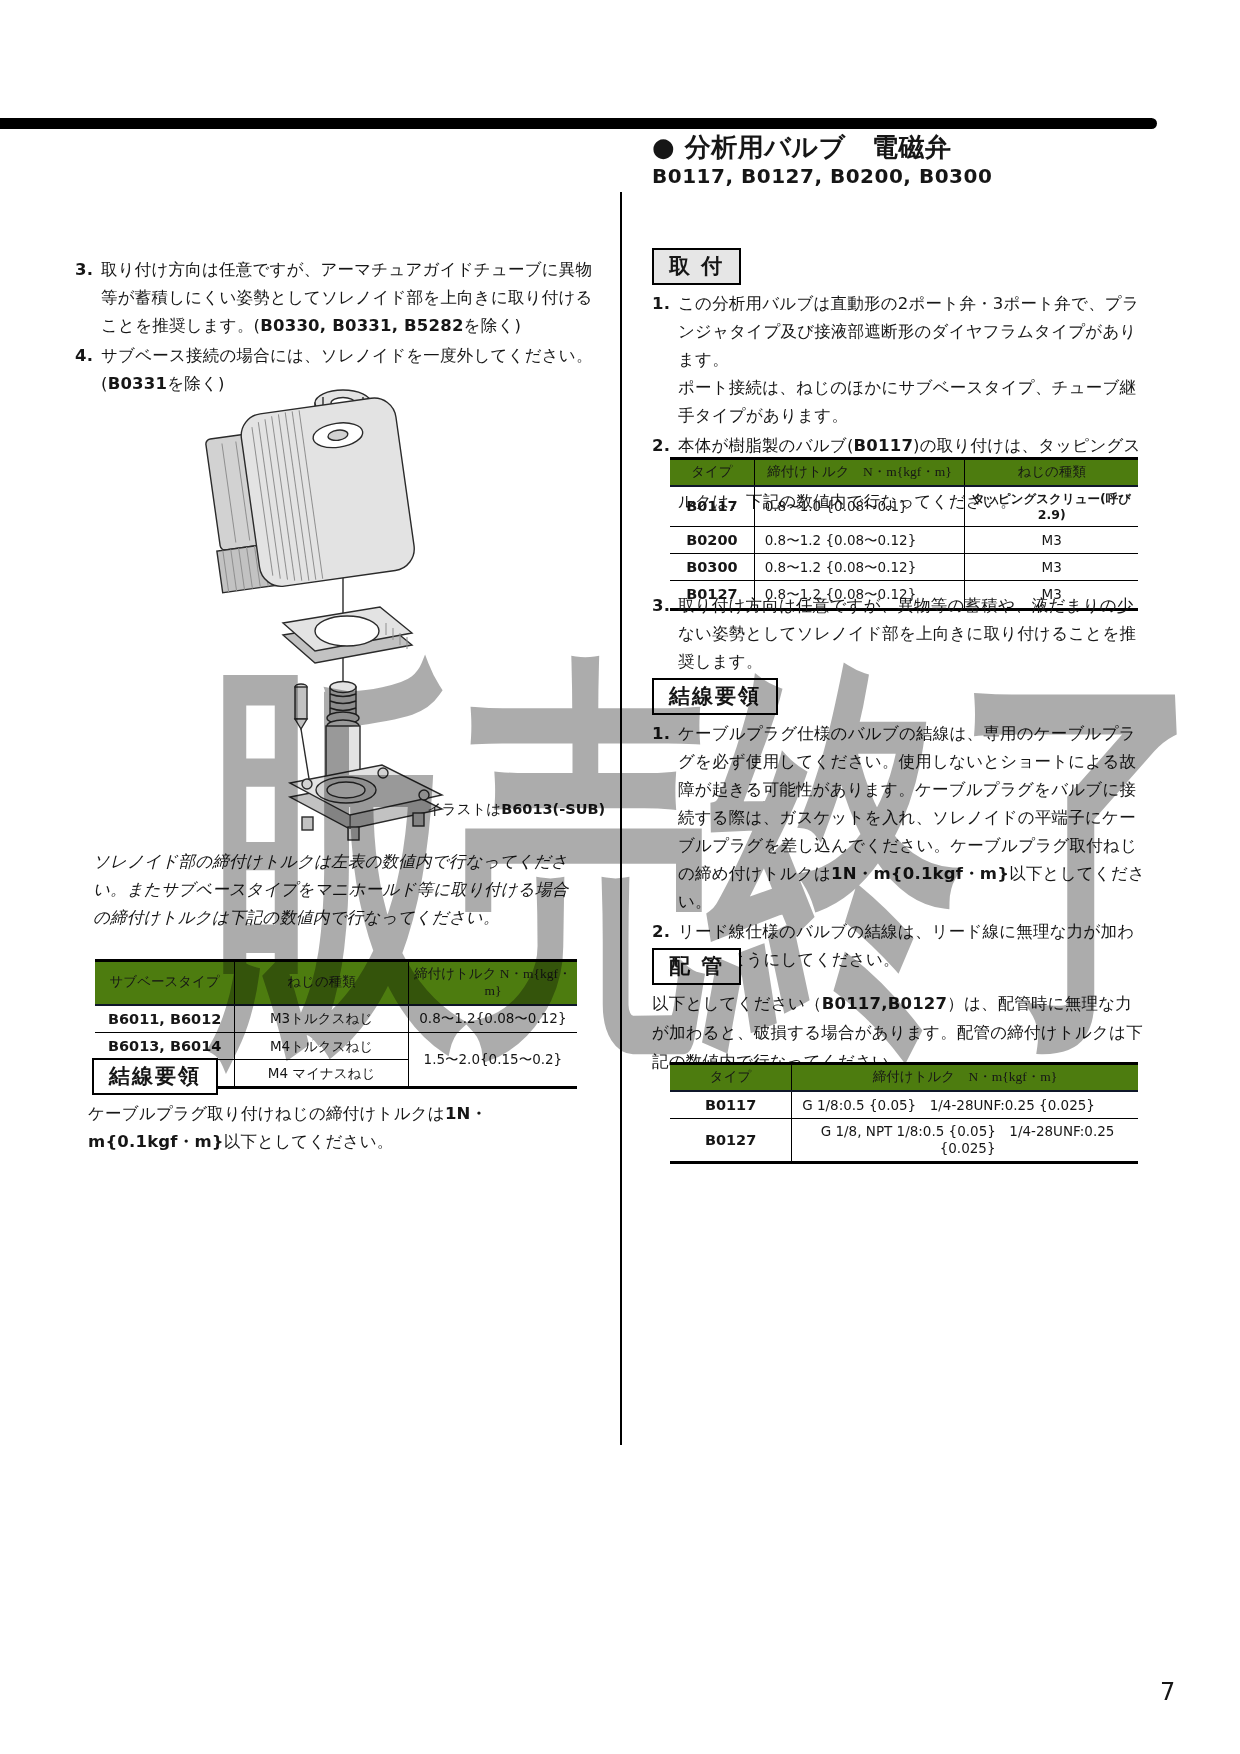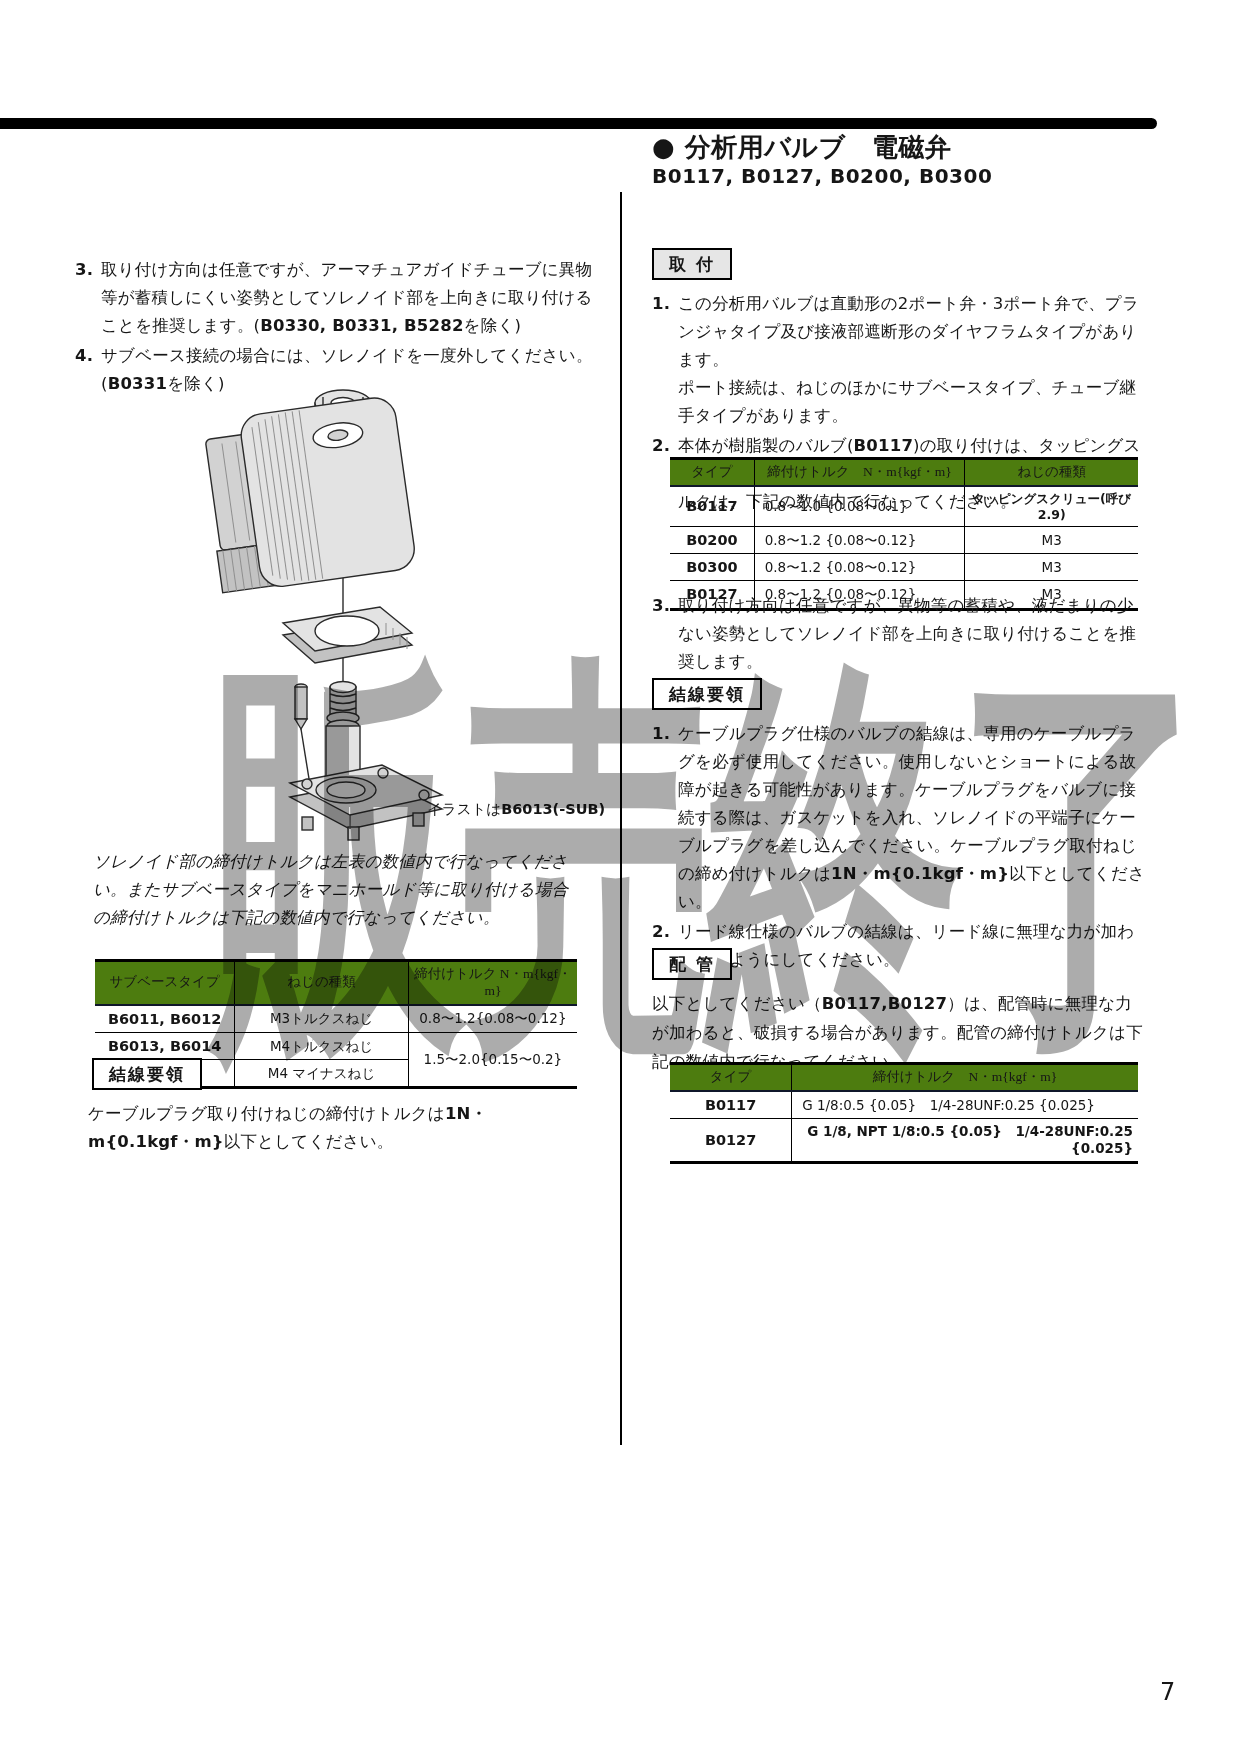--- a/index.html
+++ b/index.html
@@ -21,21 +21,21 @@
   }
 
   .body-text { font-size:16.5px; line-height:1.7; letter-spacing:0.2px; }
   .num-item { display:flex; }
   .num-item .num { font-weight:700; flex:0 0 26px; }
   .num-item .txt { flex:1; white-space:pre-line; }
   b { font-weight:700; }
 
   .head-box {
     display:inline-block; border:2px solid #000;
-    font-size:17px; font-weight:700; padding:3px 15px; line-height:1.3;
+    font-size:21px; font-weight:700; padding:3px 15px; line-height:1.3;
     background:#fff; letter-spacing:2px;
   }
   .head-box.gray { background:#e6e6e6; }
 
   .doc-table {
     border-collapse:collapse; table-layout:fixed; width:100%;
     font-size:13.5px; line-height:1.25;
     border-top:3px solid #000; border-bottom:3px solid #000;
   }
   .doc-table th, .doc-table td {
@@ -305,21 +305,21 @@
         <tr>
       <th>タイプ</th>
       <th>締付けトルク　N・m{kgf・m}</th>
     </tr>
     <tr>
       <td class="model">B0117</td>
       <td style="text-align:left; padding-left:10px;">G 1/8:0.5 {0.05}　1/4-28UNF:0.25 {0.025}</td>
     </tr>
     <tr>
       <td class="model">B0127</td>
-      <td style="text-align:right; padding-left:10px;font-weight:bold;">G 1/8, NPT 1/8:0.5 {0.05}　1/4-28UNF:0.25 {0.025}</td>
+      <td style="text-align:center; padding-left:10px;">G 1/8, NPT 1/8:0.5 {0.05}　1/4-28UNF:0.25 {0.025}</td>
     </tr>
   </tbody>
     </table>
 </div>
 
 <div class="abs watermark">販売終了</div>
 
 <div class="abs page-number">7</div>
 
 </body></html>

